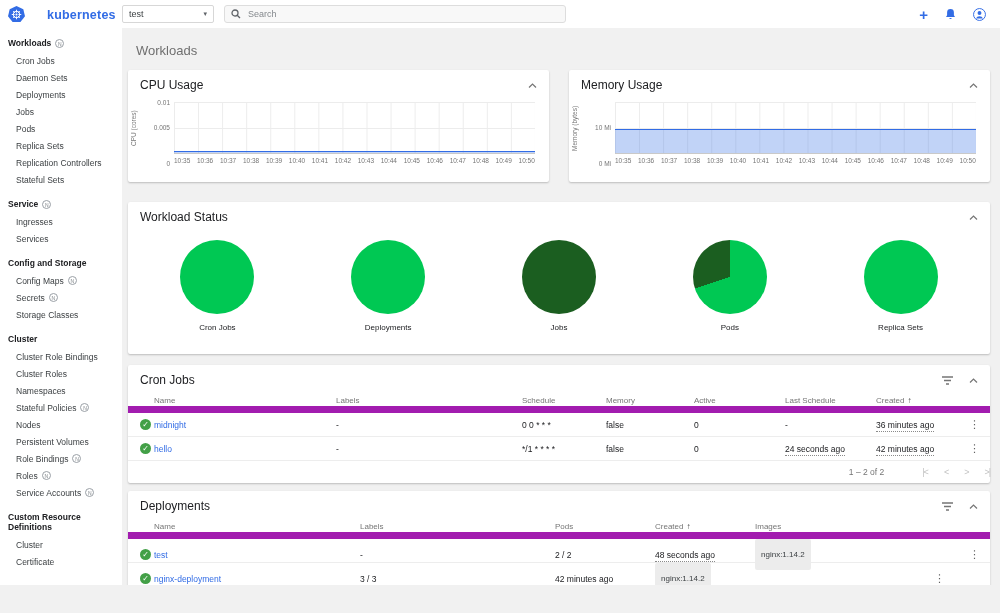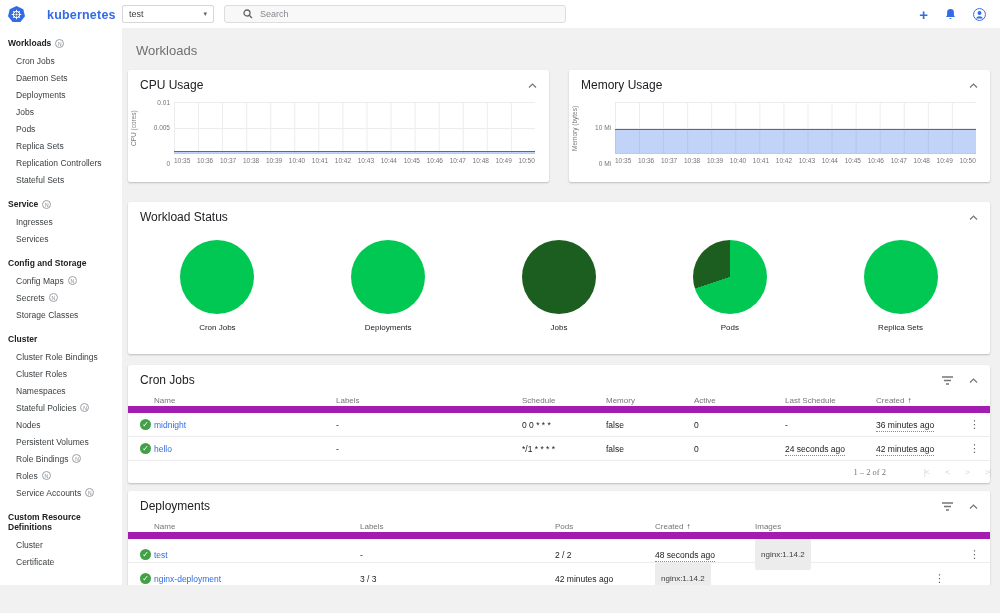--- a/index.html
+++ b/index.html
@@ -7,21 +7,21 @@
   body{font-family:"Liberation Sans",sans-serif;}
   .app{width:1000px;height:613px;background:#f1f1f1;overflow:hidden;position:relative;color:#202124;font-size:9px;}
 
   
   .topbar{height:28px;background:#fff;display:flex;align-items:center;padding:0 14px 0 8px;position:relative;z-index:3;}
   .logo{display:flex;align-items:flex-end;gap:22px;width:114px;cursor:pointer;}
   .logo-mark{width:17px;height:16px;background:#326ce5;clip-path:polygon(50% 0%,90% 21%,100% 64%,73% 100%,27% 100%,0% 64%,10% 21%);display:flex;align-items:center;justify-content:center;}
   .logo-text{color:#326ce5;font-weight:bold;font-size:12.5px;letter-spacing:.2px;}
   .ns-select{width:92px;height:18px;border:1px solid #d7d7d7;border-radius:2px;display:flex;align-items:center;justify-content:space-between;padding:0 6px;color:#3c4043;background:#fff;cursor:pointer;}
   .ns-caret{color:#5f6368;font-size:7px;}
-  .searchbox{margin-left:10px;width:342px;height:18px;background:#f8f8f8;border:1px solid #ddd;border-radius:3px;display:flex;align-items:center;gap:7px;padding:0 18px;}
+  .searchbox{margin-left:10px;width:342px;height:18px;background:#f8f8f8;border:1px solid #ddd;border-radius:3px;display:flex;align-items:center;gap:7px;padding:0 6px;}
   .searchbox input{border:none;outline:none;background:transparent;font-family:"Liberation Sans",sans-serif;font-size:9px;color:#3c4043;width:100%;}
   .searchbox input::placeholder{color:#85898d;}
   .top-actions{margin-left:auto;display:flex;align-items:center;gap:17px;color:#326ce5;}
   .plus-btn{font-size:15px;font-weight:bold;line-height:1;cursor:pointer;}
   .icon-btn{display:flex;align-items:center;cursor:pointer;}
 
   
   .navbar{height:28px;background:#326ce5;color:#fff;display:flex;align-items:center;gap:12px;padding:0 13px;box-shadow:0 2px 3px rgba(0,0,0,.25);position:relative;z-index:2;}
   .nav-title{font-size:11px;font-weight:500;letter-spacing:.2px;}
 
@@ -70,21 +70,21 @@
   .trow{display:grid;align-items:center;height:24px;border-bottom:1px solid #ededed;font-size:8.5px;color:#202124;}
   .cron{grid-template-columns:26px 182px 186px 84px 88px 91px 91px 79px 1fr;}
   .dep{grid-template-columns:26px 206px 195px 100px 100px 200px 1fr;}
   .cell-icon{padding-left:12px;display:flex;align-items:center;}
   .check{width:11px;height:11px;border-radius:50%;background:#43a047;color:#fff;font-size:8px;line-height:11px;text-align:center;display:inline-block;}
   a.rlink{color:#326ce5;text-decoration:none;cursor:pointer;}
   .tip{border-bottom:1px dotted #8a8a8a;display:inline;padding-bottom:1px;}
   .chip{display:inline-block;background:#ececec;border-radius:2px;padding:11px 6px;font-size:8px;color:#3c4043;}
   .kebab{justify-self:end;padding-right:10px;color:#616161;font-size:11px;cursor:pointer;line-height:1;}
   .sort{margin-left:3px;color:#424242;font-size:8px;cursor:pointer;}
-  .pager{display:flex;justify-content:flex-end;align-items:center;height:22px;padding-right:0;color:#757575;font-size:8.5px;font-family:Liberation Serif, serif;}
+  .pager{display:flex;justify-content:flex-end;align-items:center;height:22px;padding-right:0;color:#757575;font-size:8.5px;}
   .pager .range{margin-right:22px;}
   .pgbtn{color:#c2c2c2;font-size:9px;margin-left:16px;letter-spacing:-1px;cursor:pointer;}
 </style>
 </head>
 <body>
 
 <div class="app">
 
   <header class="topbar">
     <div class="logo">

